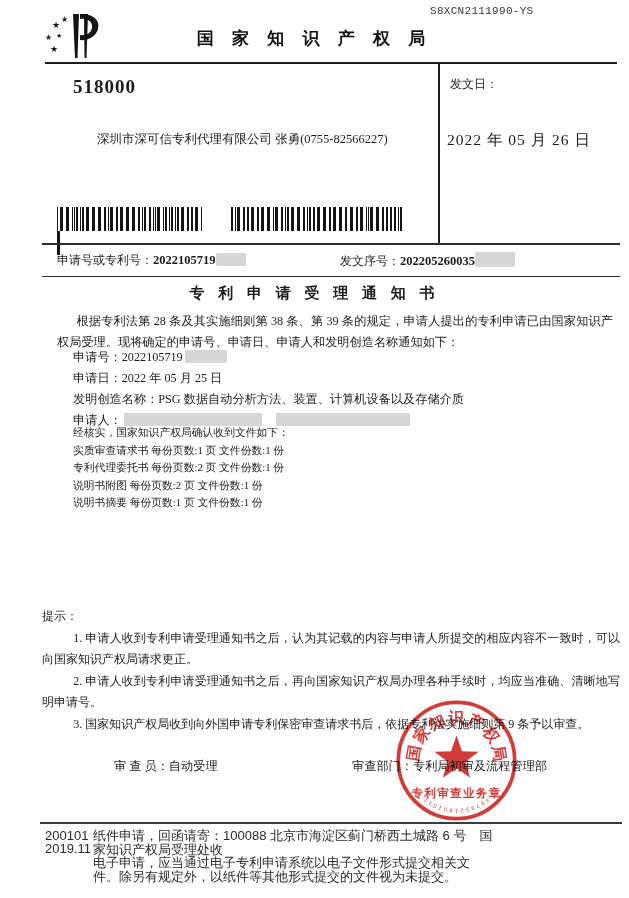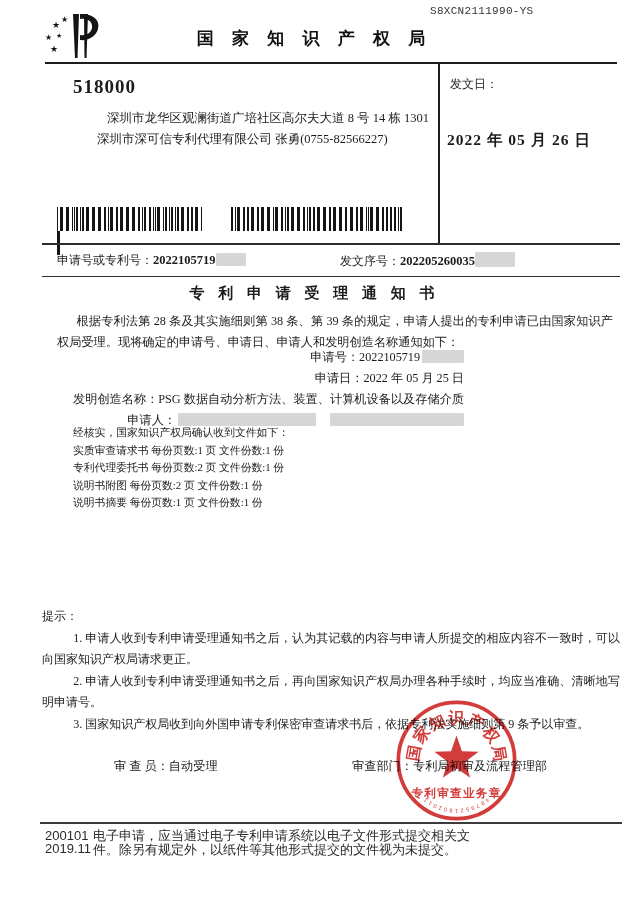--- a/index.html
+++ b/index.html
@@ -10,39 +10,39 @@
           font-size:11px;color:#333;letter-spacing:.3px;}
   .agency{left:0;right:0;top:27px;text-align:center;font-size:17px;font-weight:bold;
           letter-spacing:7px;color:#111;}
   .hr{background:#1d1d1d;height:1.6px;}
   .hr1{left:45px;width:572px;top:62px;}
   .vline{left:438px;top:62px;width:1.6px;height:181px;background:#1d1d1d;}
   .postcode{left:73px;top:76px;font-size:19px;font-weight:bold;letter-spacing:1px;}
   .addr1{left:107px;top:110px;font-size:12.5px;}
   .addr2{left:97px;top:131px;font-size:12.5px;}
   .dispatch-label{left:450px;top:76px;font-size:12px;}
-  .dispatch-date{left:447px;top:130px;font-size:15.5px;font-weight:bold;letter-spacing:1px;}
+  .dispatch-date{left:447px;top:130px;font-size:15.5px;font-weight:normal;letter-spacing:1px;}
   .barcode{top:207px;height:24px;font-size:0;line-height:0;}
   .barcode i{display:inline-block;height:100%;background:#151515;}
   .bc1{left:57px;width:150px;}
   .bc2{left:231px;width:174px;}
   .hr2{left:42px;width:578px;top:243px;height:2px;background:#2d2d2d;}
   .hr3{left:42px;width:578px;top:276px;height:1.2px;background:#2d2d2d;}
   .refrow{top:252px;font-size:12px;}
   .refval{font-weight:bold;font-size:12.5px;}
   .ref-app{left:57px;}
   .ref-dispatch{left:340px;}
   .redaction{display:inline-block;background:#d6d6d6;border-radius:1px;
              filter:blur(.7px);vertical-align:-2px;}
   .notice-title{left:0;right:0;top:284px;text-align:center;font-size:15px;font-weight:bold;
                 letter-spacing:5px;}
   .intro{left:57px;width:556px;top:311px;font-size:12.2px;line-height:21px;
          text-indent:1.6em;text-align:justify;}
   .fields{left:73px;top:347px;font-size:12.2px;line-height:21px;}
-  .frow{white-space:nowrap;text-align:right;}
+  .frow{white-space:nowrap;}
   .frow .redaction{height:13px;margin-left:2px;}
   .received{left:73px;top:424px;font-size:10.8px;line-height:17.6px;}
   .tips{left:42px;width:578px;top:606px;font-size:12px;line-height:21.5px;}
   .tips .tip{text-indent:2.6em;text-align:justify;}
   .signoff{top:758px;font-size:12.2px;}
   .sign-examiner{left:114px;}
   .sign-dept{left:352px;}
   .stamp{left:390px;top:694px;width:133px;height:133px;mix-blend-mode:multiply;opacity:.93;}
   .stamp svg{width:100%;height:100%;}
   .stamp .ring-char{font-size:19px;font-weight:bold;fill:#cf2e2c;
@@ -80,21 +80,20 @@
       </g>
     </svg>
   </div>
 
   <div class="abs agency">国 家 知 识 产 权 局</div>
 
   <div class="abs hr hr1"></div>
   <div class="abs vline"></div>
 
   <div class="abs postcode">518000</div>
-  <div class="abs addr1">深圳市龙华区观澜街道广培社区高尔夫大道 8 号 14 栋 1301</div>
   <div class="abs addr2">深圳市深可信专利代理有限公司  张勇(0755-82566227)</div>
 
   <div class="abs dispatch-label">发文日：</div>
   <div class="abs dispatch-date">2022 年 05 月 26 日</div>
 
   <div class="abs barcode bc1"><i style="width: 1px; margin-right: 2px;"></i><i style="width: 3px; margin-right: 3px;"></i><i style="width: 3px; margin-right: 3px;"></i><i style="width: 1px; margin-right: 1px;"></i><i style="width: 1px; margin-right: 1px;"></i><i style="width: 2px; margin-right: 2px;"></i><i style="width: 1px; margin-right: 1px;"></i><i style="width: 2px; margin-right: 2px;"></i><i style="width: 3px; margin-right: 3px;"></i><i style="width: 3px; margin-right: 3px;"></i><i style="width: 3px; margin-right: 3px;"></i><i style="width: 2px; margin-right: 2px;"></i><i style="width: 1px; margin-right: 1px;"></i><i style="width: 3px; margin-right: 3px;"></i><i style="width: 2px; margin-right: 2px;"></i><i style="width: 3px; margin-right: 3px;"></i><i style="width: 3px; margin-right: 3px;"></i><i style="width: 3px; margin-right: 3px;"></i><i style="width: 2px; margin-right: 2px;"></i><i style="width: 1px; margin-right: 1px;"></i><i style="width: 2px; margin-right: 3px;"></i><i style="width: 2px; margin-right: 2px;"></i><i style="width: 1px; margin-right: 1px;"></i><i style="width: 1px; margin-right: 1px;"></i><i style="width: 3px; margin-right: 3px;"></i><i style="width: 1px; margin-right: 1px;"></i><i style="width: 2px; margin-right: 2px;"></i><i style="width: 1px; margin-right: 1px;"></i><i style="width: 2px; margin-right: 2px;"></i><i style="width: 1px; margin-right: 1px;"></i><i style="width: 2px; margin-right: 2px;"></i><i style="width: 3px; margin-right: 3px;"></i><i style="width: 2px; margin-right: 2px;"></i><i style="width: 2px; margin-right: 2px;"></i><i style="width: 3px; margin-right: 3px;"></i><i style="width: 1px; margin-right: 1px;"></i><i style="width: 3px; margin-right: 3px;"></i></div>
   <div class="abs barcode bc2"><i style="width: 2px; margin-right: 2px;"></i><i style="width: 1px; margin-right: 1px;"></i><i style="width: 3px; margin-right: 3px;"></i><i style="width: 2px; margin-right: 2px;"></i><i style="width: 2px; margin-right: 2px;"></i><i style="width: 3px; margin-right: 3px;"></i><i style="width: 2px; margin-right: 2px;"></i><i style="width: 3px; margin-right: 3px;"></i><i style="width: 3px; margin-right: 3px;"></i><i style="width: 1px; margin-right: 1px;"></i><i style="width: 3px; margin-right: 3px;"></i><i style="width: 2px; margin-right: 2px;"></i><i style="width: 1px; margin-right: 1px;"></i><i style="width: 2px; margin-right: 2px;"></i><i style="width: 3px; margin-right: 3px;"></i><i style="width: 3px; margin-right: 3px;"></i><i style="width: 2px; margin-right: 2px;"></i><i style="width: 1px; margin-right: 1px;"></i><i style="width: 2px; margin-right: 2px;"></i><i style="width: 2px; margin-right: 2px;"></i><i style="width: 3px; margin-right: 3px;"></i><i style="width: 3px; margin-right: 3px;"></i><i style="width: 2px; margin-right: 2px;"></i><i style="width: 3px; margin-right: 3px;"></i><i style="width: 3px; margin-right: 3px;"></i><i style="width: 2px; margin-right: 3px;"></i><i style="width: 3px; margin-right: 3px;"></i><i style="width: 2px; margin-right: 2px;"></i><i style="width: 3px; margin-right: 3px;"></i><i style="width: 1px; margin-right: 1px;"></i><i style="width: 1px; margin-right: 1px;"></i><i style="width: 3px; margin-right: 3px;"></i><i style="width: 3px; margin-right: 3px;"></i><i style="width: 2px; margin-right: 2px;"></i><i style="width: 2px; margin-right: 2px;"></i><i style="width: 2px; margin-right: 2px;"></i><i style="width: 2px; margin-right: 2px;"></i><i style="width: 1px; margin-right: 1px;"></i><i style="width: 2px; margin-right: 2px;"></i></div>
 
   <div class="abs hr2"></div>
 
@@ -164,16 +163,17 @@
         <text x="105.67302589649927" y="134.23002619691124" class="code-digit" dominant-baseline="middle" transform="rotate(154.66666666666666 105.67302589649927 134.23002619691124)">7</text>
         <text x="111.49859482007362" y="131.06700034621997" class="code-digit" dominant-baseline="middle" transform="rotate(148.33333333333331 111.49859482007362 131.06700034621997)">9</text>
         <text x="116.93968851953949" y="127.28064521640331" class="code-digit" dominant-baseline="middle" transform="rotate(142 116.93968851953949 127.28064521640331)">4</text>
       </svg>
   </div>
 
   <div class="abs hr4"></div>
   <div class="abs footer fcode1">200101</div>
   <div class="abs footer fcode2">2019.11</div>
   <div class="abs footer ftext">
+    <div>纸件申请，回函请寄：100088  北京市海淀区蓟门桥西土城路 6 号　国家知识产权局受理处收</div>
     <div>电子申请，应当通过电子专利申请系统以电子文件形式提交相关文件。除另有规定外，以纸件等其他形式提交的文件视为未提交。</div>
   </div>
 
 </div>
 
 </body></html>

